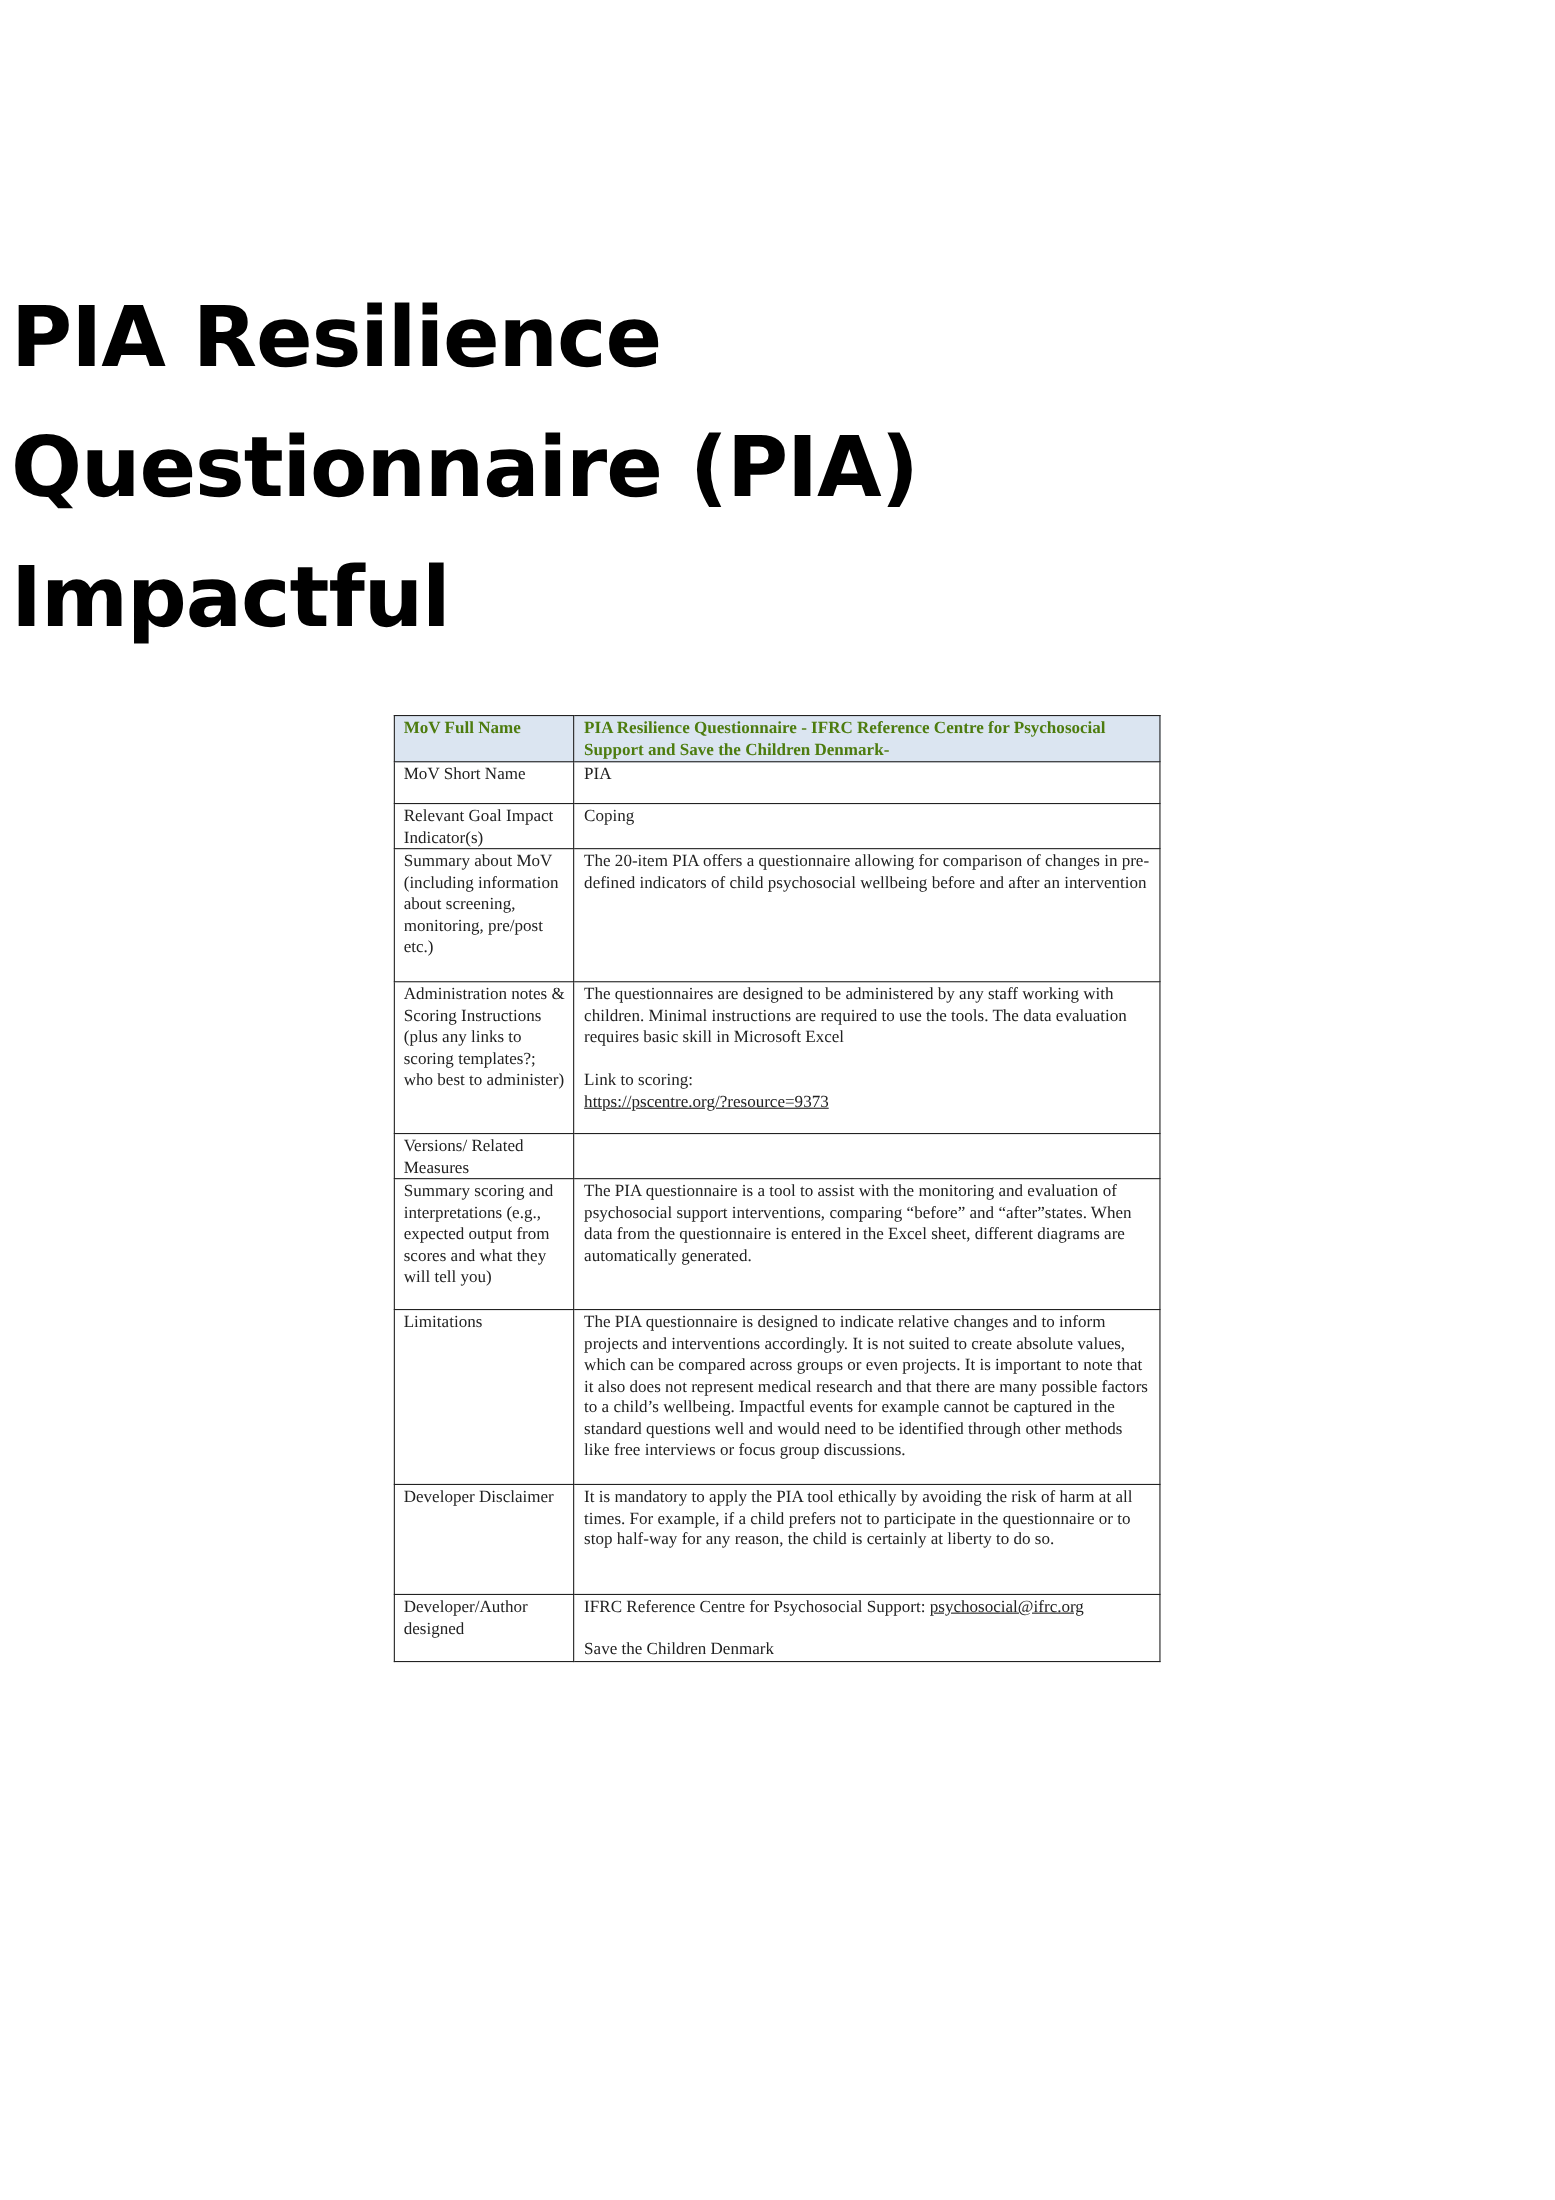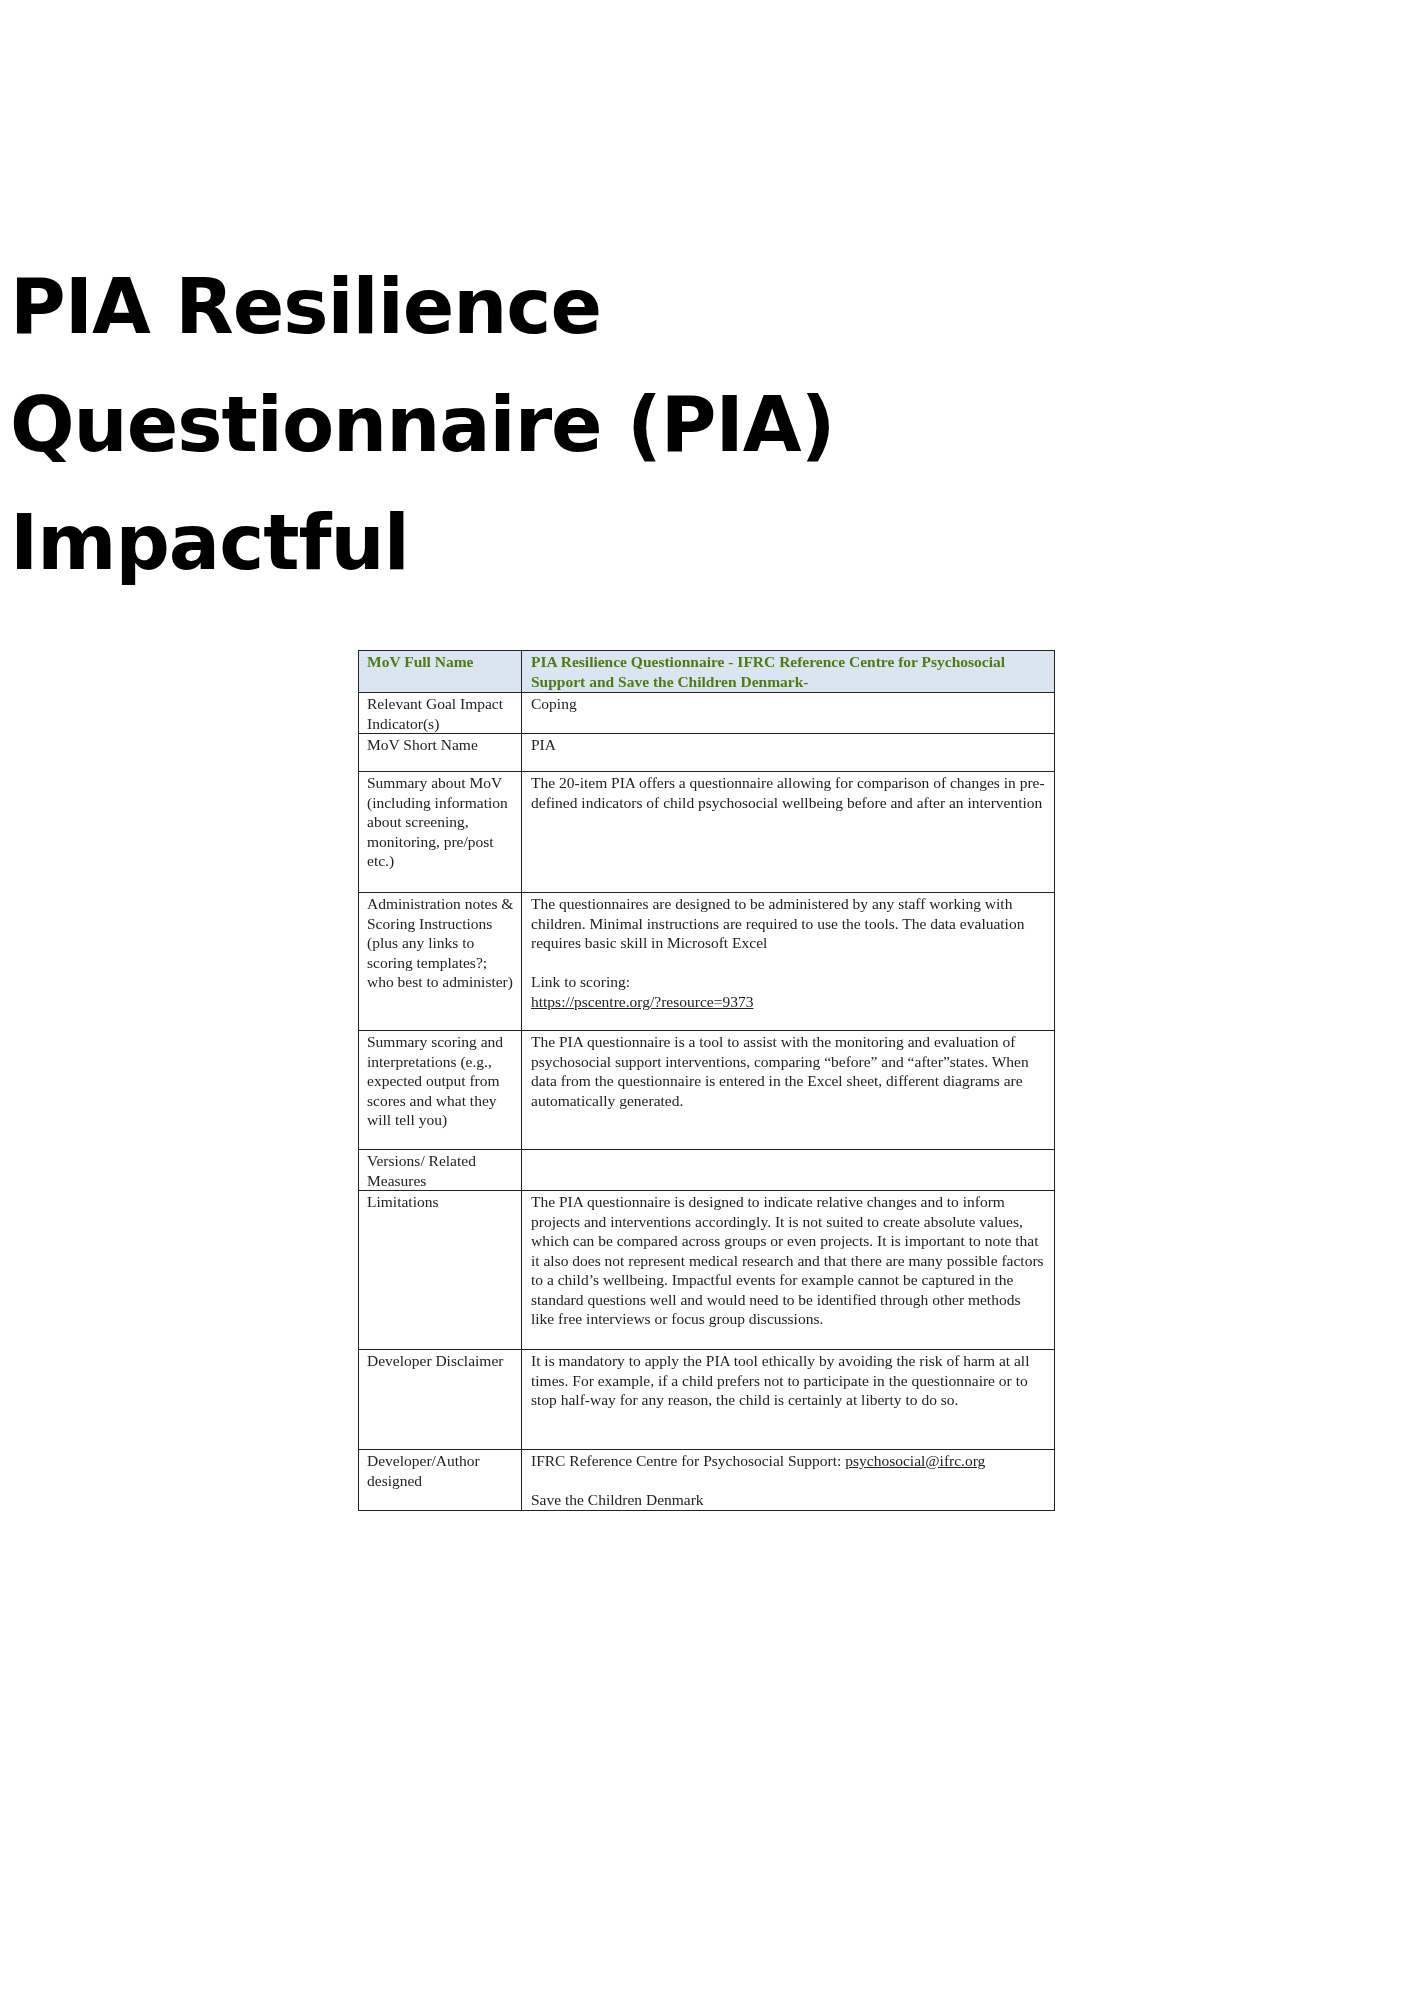--- a/index.html
+++ b/index.html
@@ -33,48 +33,48 @@
   <span>Questionnaire (PIA)</span>
   <span>Impactful</span>
 </h1>
 
 <table class="mov">
   <tbody>
       <tr class="hdr" style="height:42px">
     <td class="k">MoV Full Name</td>
     <td>PIA Resilience Questionnaire - IFRC Reference Centre for Psychosocial Support and Save the Children Denmark-</td>
   </tr>
+  <tr style="height:38px">
+    <td class="k">MoV Short Name</td>
+    <td>PIA</td>
+  </tr>
   <tr style="height:40px">
     <td class="k">Relevant Goal Impact Indicator(s)</td>
     <td>Coping</td>
-  </tr>
-  <tr style="height:38px">
-    <td class="k">MoV Short Name</td>
-    <td>PIA</td>
   </tr>
   <tr style="height:121px">
     <td class="k">Summary about MoV (including information about screening, monitoring, pre/post etc.)</td>
     <td>The 20-item PIA offers a questionnaire allowing for comparison of changes in pre-defined indicators of child psychosocial wellbeing before and after an intervention</td>
   </tr>
   <tr style="height:138px">
     <td class="k">Administration notes &amp; Scoring Instructions (plus any links to scoring templates?; who best to administer)</td>
     <td>
       <span>The questionnaires are designed to be administered by any staff working with children.  Minimal instructions are required to use the tools. The data evaluation requires basic skill in Microsoft Excel</span>
       <span class="gap"></span>
       <span>Link to scoring:</span><br>
       <span class="link">https://pscentre.org/?resource=9373</span>
     </td>
   </tr>
+  <tr style="height:40px">
+    <td class="k">Versions/ Related Measures</td>
+    <td></td>
+  </tr>
   <tr style="height:119px">
     <td class="k">Summary scoring and interpretations (e.g., expected output from scores and what they will tell you)</td>
     <td>The PIA questionnaire is a tool to assist with the monitoring and evaluation of psychosocial support interventions, comparing “before” and “after”states. When data from the questionnaire is entered in the Excel sheet, different diagrams are automatically generated.</td>
-  </tr>
-  <tr style="height:40px">
-    <td class="k">Versions/ Related Measures</td>
-    <td></td>
   </tr>
   <tr style="height:159px">
     <td class="k">Limitations</td>
     <td>The PIA questionnaire is designed to indicate relative changes and to inform projects and interventions accordingly. It is not suited to create absolute values, which can be compared across groups or even projects. It is important to note that it also does not represent medical research and that there are many possible factors to a child’s wellbeing. Impactful events for example cannot be captured in the standard questions well and would need to be identified through other methods like free interviews or focus group discussions.</td>
   </tr>
   <tr style="height:100px">
     <td class="k">Developer Disclaimer</td>
     <td>It is mandatory to apply the PIA tool ethically by avoiding the risk of harm at all times. For example, if a child prefers not to participate in the questionnaire or to stop half-way for any reason, the child is certainly at liberty to do so.</td>
   </tr>
   <tr style="height:59px">

